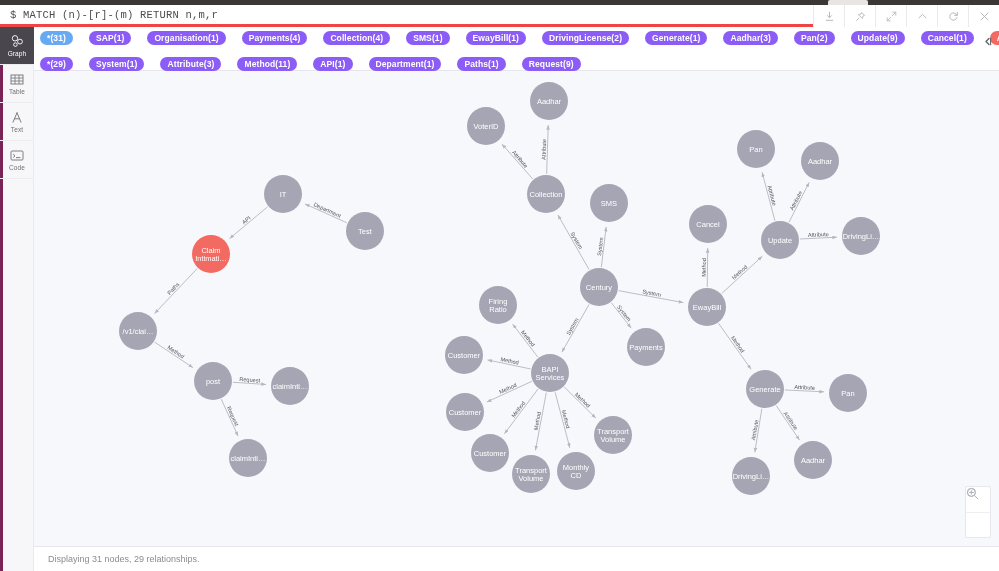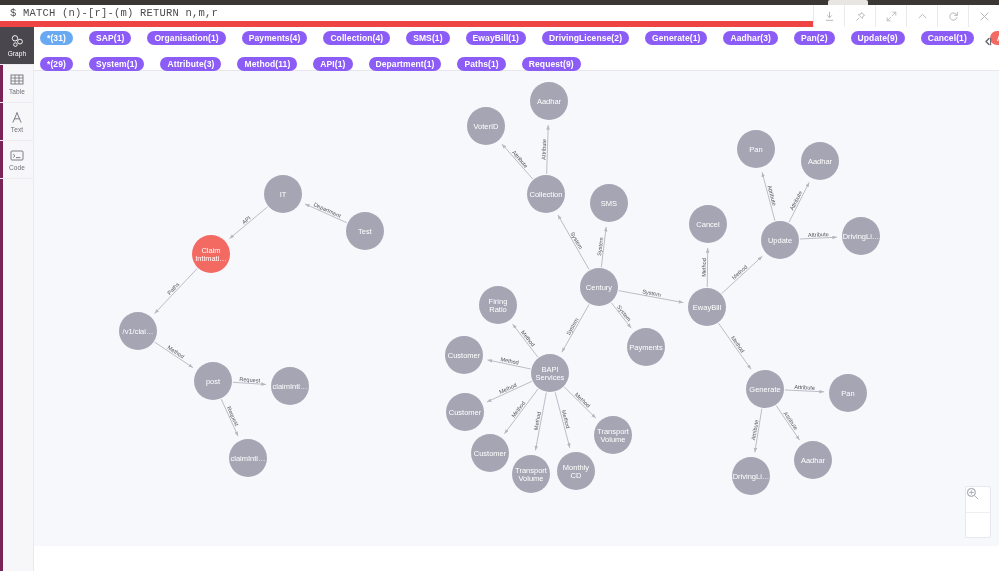--- a/index.html
+++ b/index.html
@@ -17,21 +17,21 @@
     background: #3b3734;
   }
   .top-strip .tab-nub {
     position: absolute; left: 828px; top: 0px; width: 40px; height: 5px;
     background: #e8e6e3; border-radius: 2px 2px 0 0;
   }
 
   
   .query-bar {
     position: absolute; left: 0; top: 5px; width: 999px; height: 22px;
-    background: #ffffff; border-bottom: 6px solid #ef4444;
+    background: #ffffff; border-bottom: 3px solid #ef4444;
     display: flex; align-items: center;
   }
   .query-text {
     font-family: "Liberation Mono", "DejaVu Sans Mono", monospace;
     font-size: 10.5px; color: #4d4d4d; padding-left: 10px; white-space: pre;
     letter-spacing: .2px;
   }
   .query-actions {
     position: absolute; right: 0; top: 0; height: 22px; display: flex;
   }
@@ -465,13 +465,16 @@
       </div>
       <div class="zoom-btn">
         <svg width="13" height="13" viewBox="0 0 13 13">
             <circle cx="5.4" cy="5.4" r="4" stroke="currentColor" stroke-width="1" fill="none"></circle>
             <path d="M8.4 8.4 11.8 11.8M3.6 5.4h3.6" stroke="currentColor" stroke-width="1" stroke-linecap="round"></path>
           </svg>
       </div>
     </div>
   </div>
 
+  <div class="status-bar">
+    <div class="status-text">Displaying 31 nodes, 29 relationships.</div>
+  </div>
 </div>
 
 </body></html>

